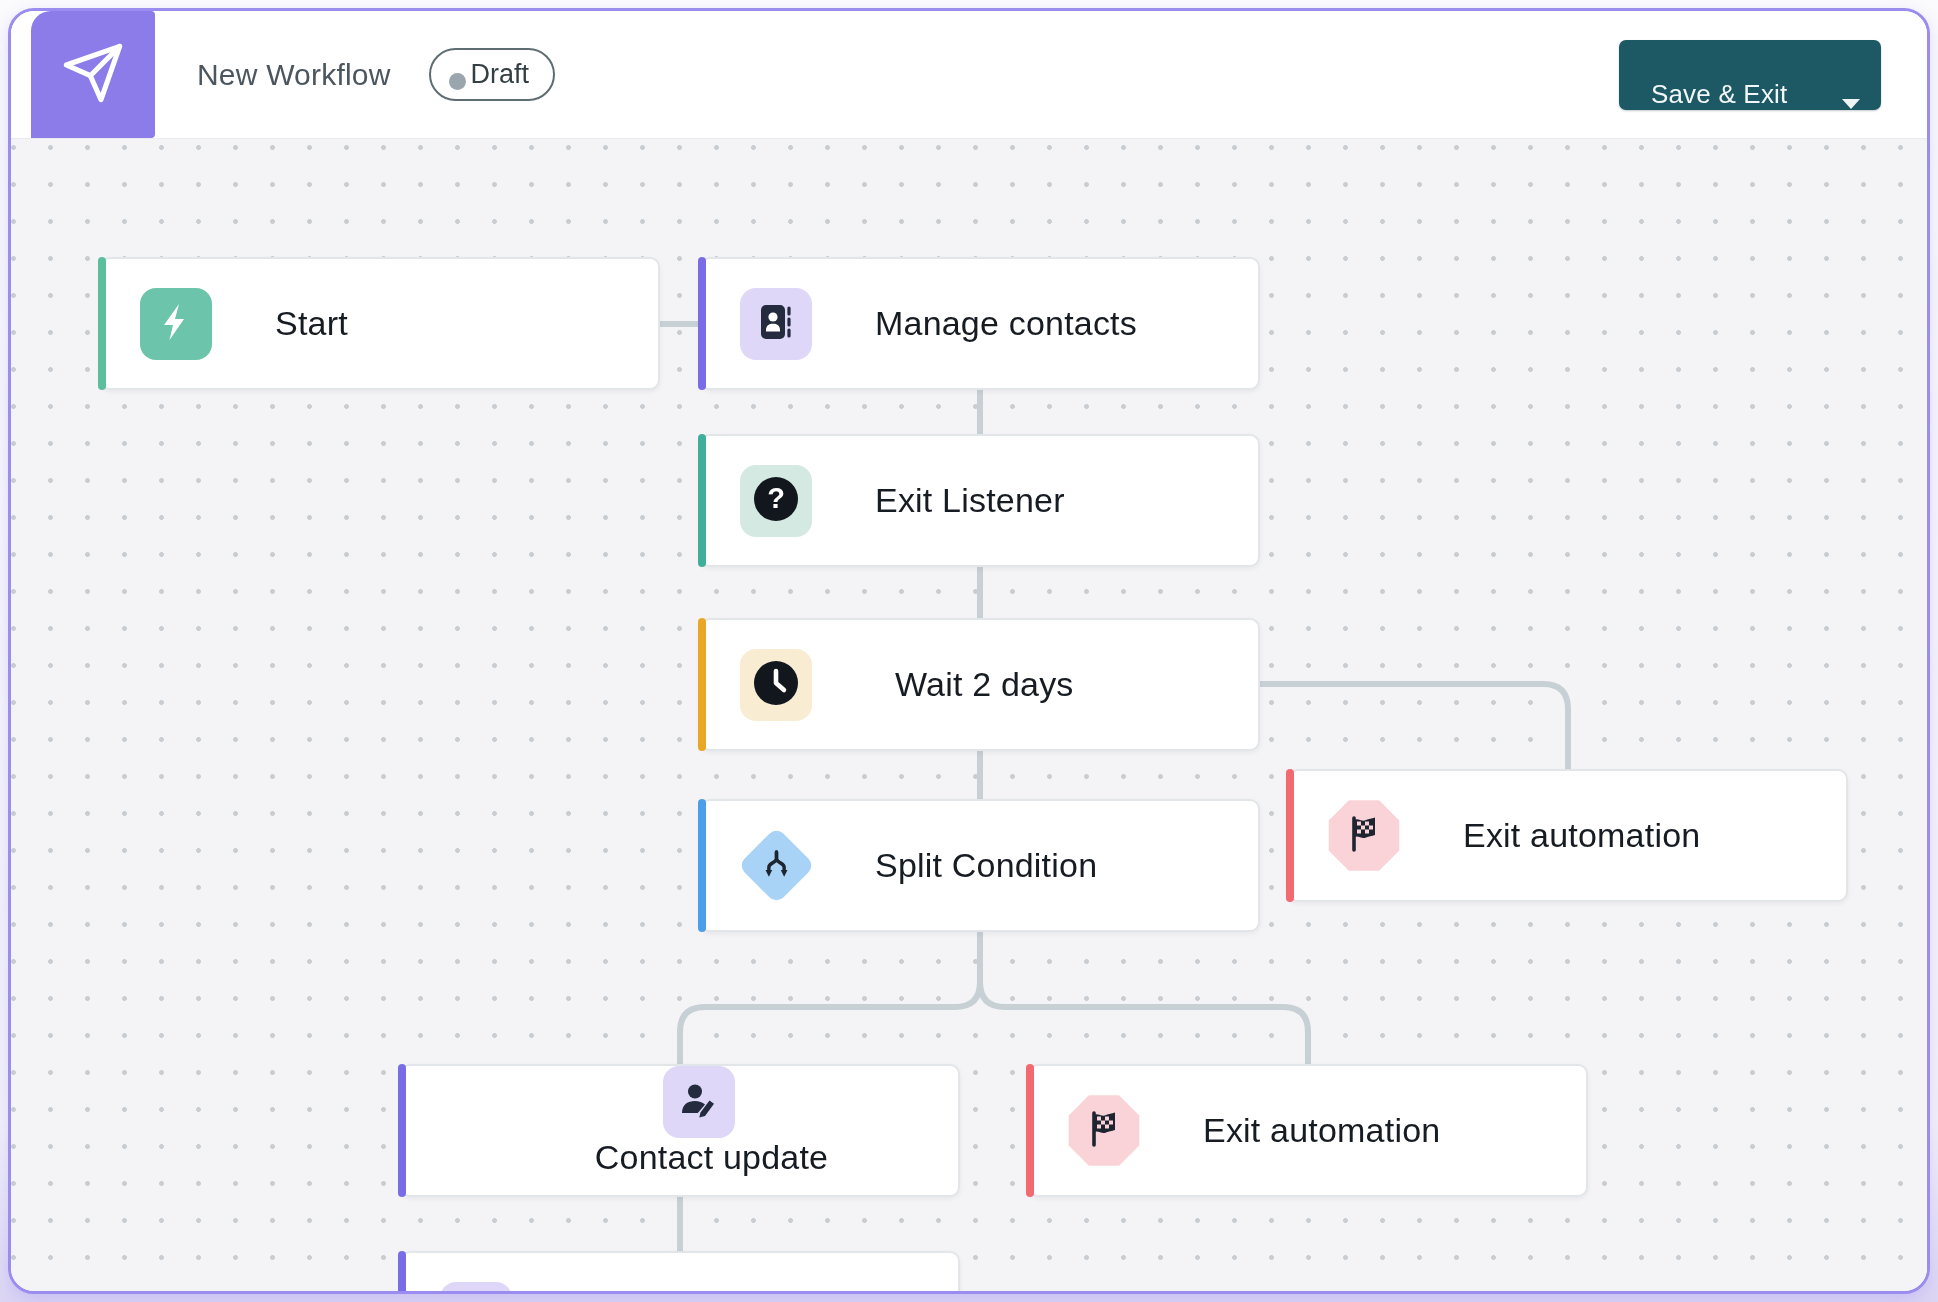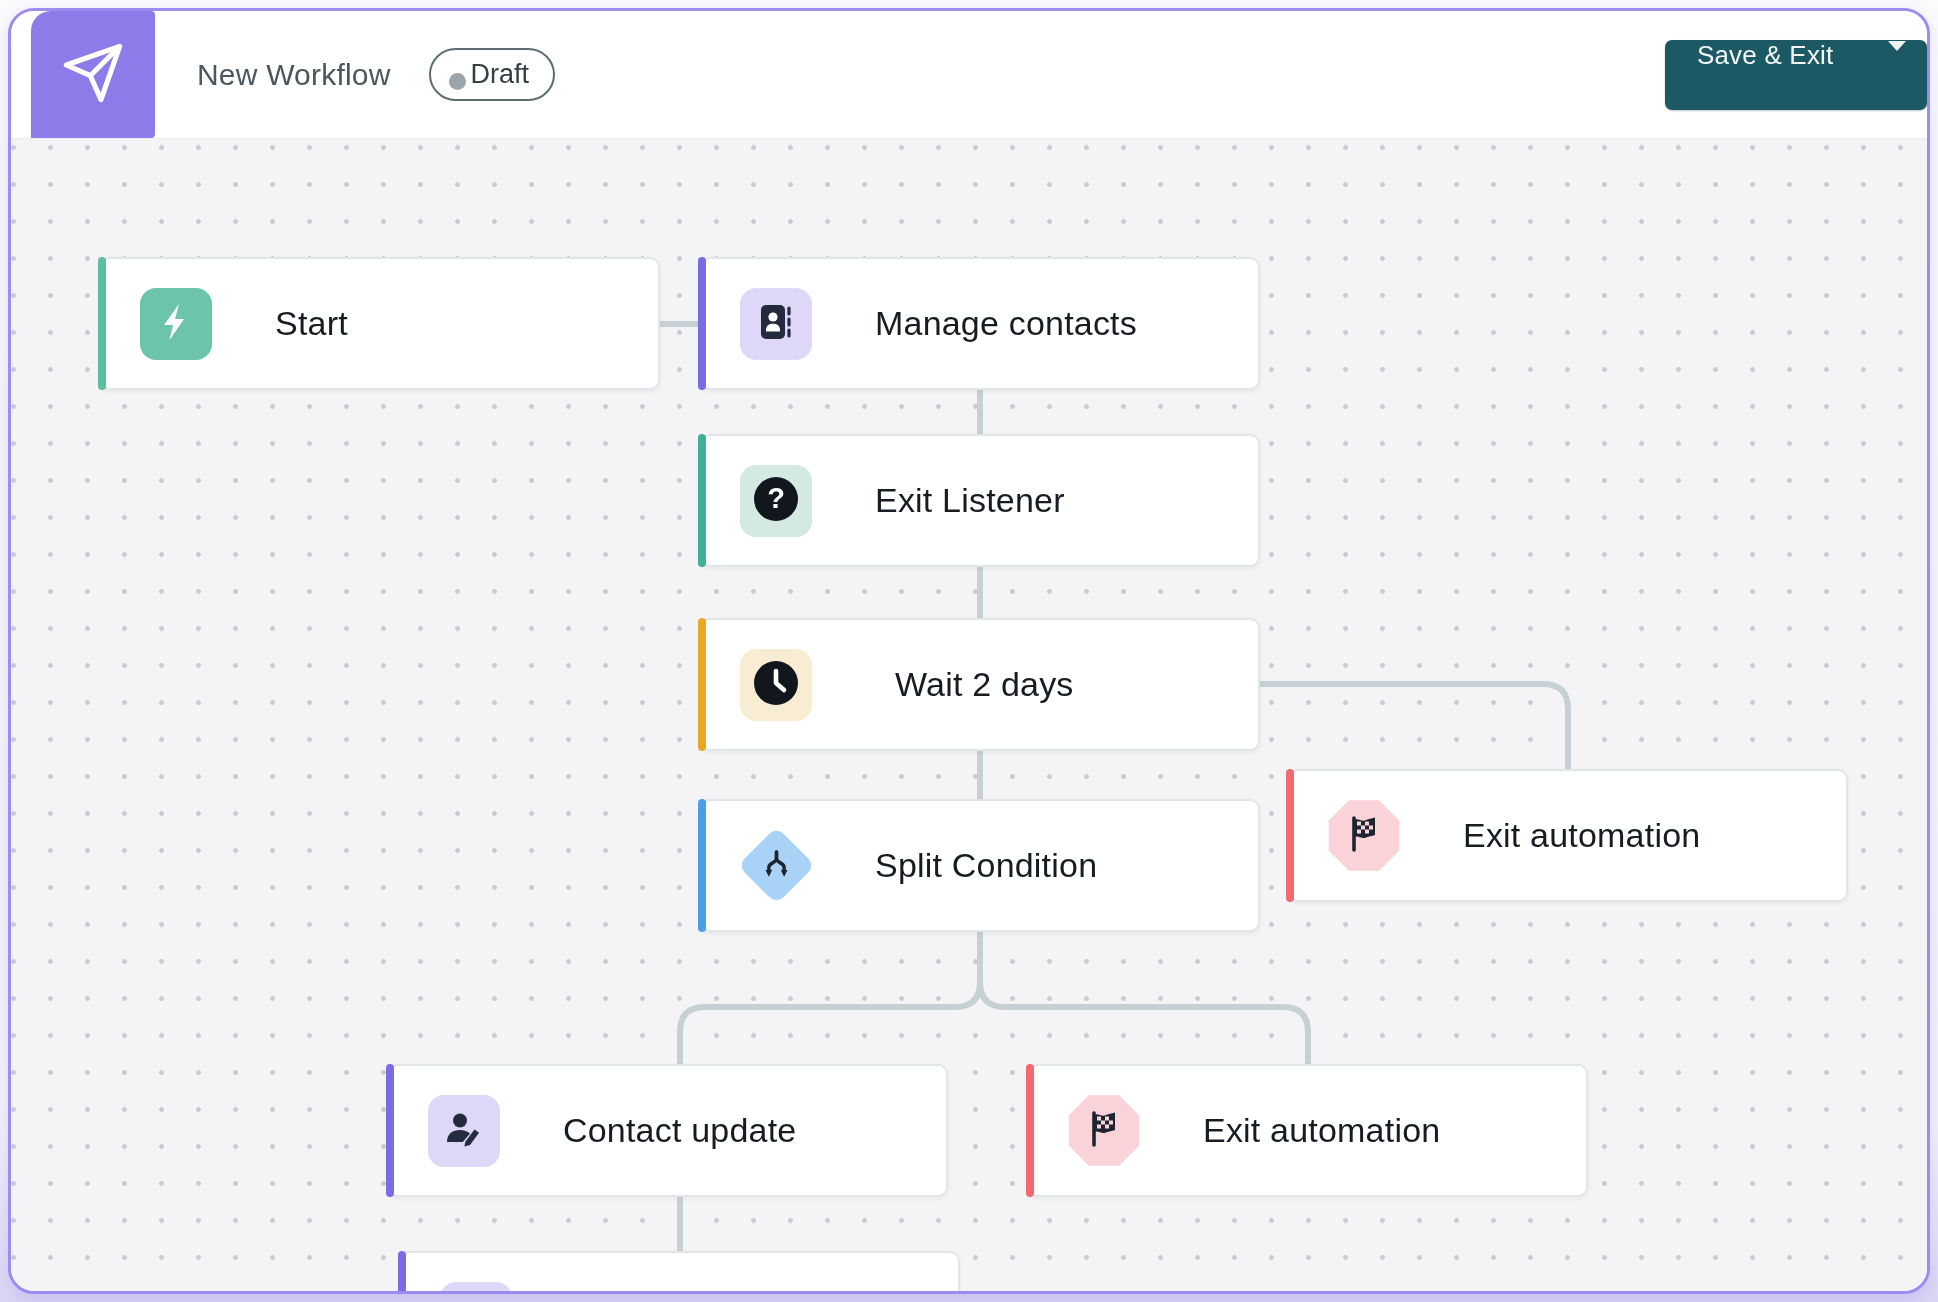--- a/index.html
+++ b/index.html
@@ -30,21 +30,21 @@
   .app-title{margin-left:42px;font-size:30px;color:#4c565e;letter-spacing:.2px;}
   .draft-pill{
     margin-left:38px;display:flex;align-items:flex-end;gap:5px;
     border:2.5px solid #5d6d71;border-radius:999px;
     padding:9px 24px 9px 18px;
   }
   .draft-dot{width:17px;height:17px;border-radius:50%;background:#9aa5ad;}
   .draft-text{font-size:27px;color:#343f44;font-weight:500;}
   .header-spacer{flex:1;}
   .save-split{
-    display:flex;align-items:flex-start;height:70px;
+    margin-right:46px;display:flex;align-items:flex-end;height:70px;
     background:#1d5964;border-radius:7px;overflow:hidden;
     box-shadow:0 1px 2px rgba(20,50,60,.25);
   }
   .save-main{
     display:flex;align-items:center;padding:0 32px;
     color:#f2f6f6;font-size:26px;font-weight:500;cursor:pointer;letter-spacing:.2px;
     background:transparent;border:none;font-family:inherit;
   }
   .save-divider{width:1.5px;background:rgba(255,255,255,.55);margin:0;}
   .save-caret{
@@ -221,21 +221,21 @@
               <rect x="27" y="13.5" width="4" height="4"></rect>
               <rect x="15" y="17.5" width="4" height="4"></rect>
               <rect x="23" y="17.5" width="4" height="4"></rect>
             </g>
           </svg>
         </span>
       </span>
       <span class="label">Exit automation</span>
     </div>
 
-    <div class="node" style="left: 377px; top: 925px; --accent: #7a6ce4; --icon-bg: #ded7f8;">
+    <div class="node" style="left: 389px; top: 925px; flex-direction: column; --accent: #7a6ce4; --icon-bg: #ded7f8;">
       <span class="accent"></span>
       <span class="icon-box">
         <span>
           <svg width="44" height="44" viewBox="0 0 44 44">
             <circle cx="18" cy="13.5" r="7" fill="#242b3e"></circle>
             <path d="M5 35 C5 26.5 10.8 23 18 23 C22 23 25.5 24.2 28 26.6 L20.8 35 Z" fill="#242b3e"></path>
             <path d="M23.5 34.5 L32.5 22.5 L37 25.8 L28 38 L22.3 39.5 Z" fill="#242b3e"></path>
           </svg>
         </span>
       </span>

